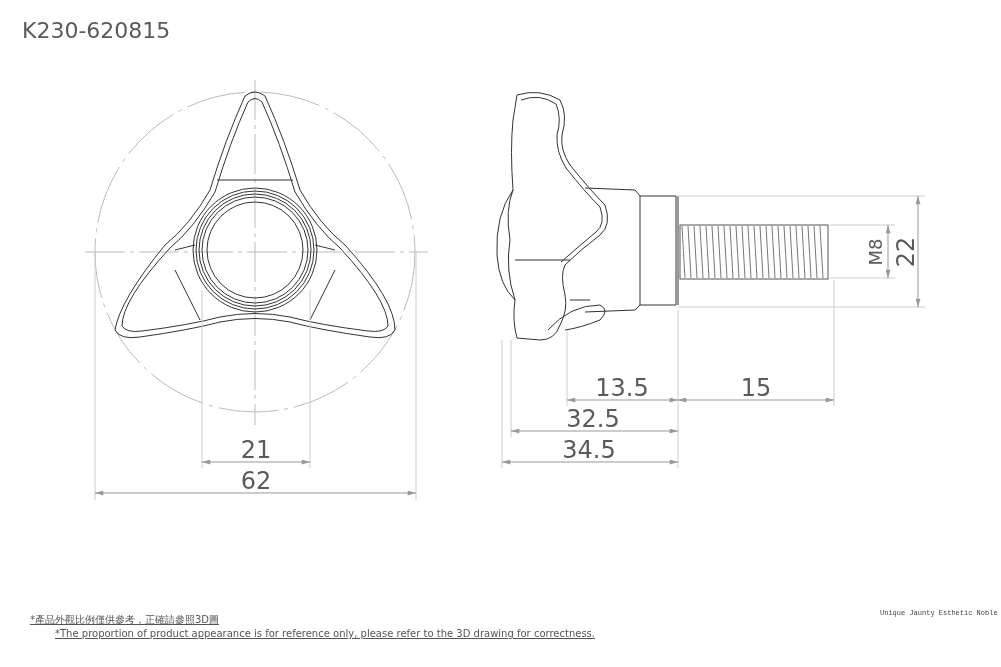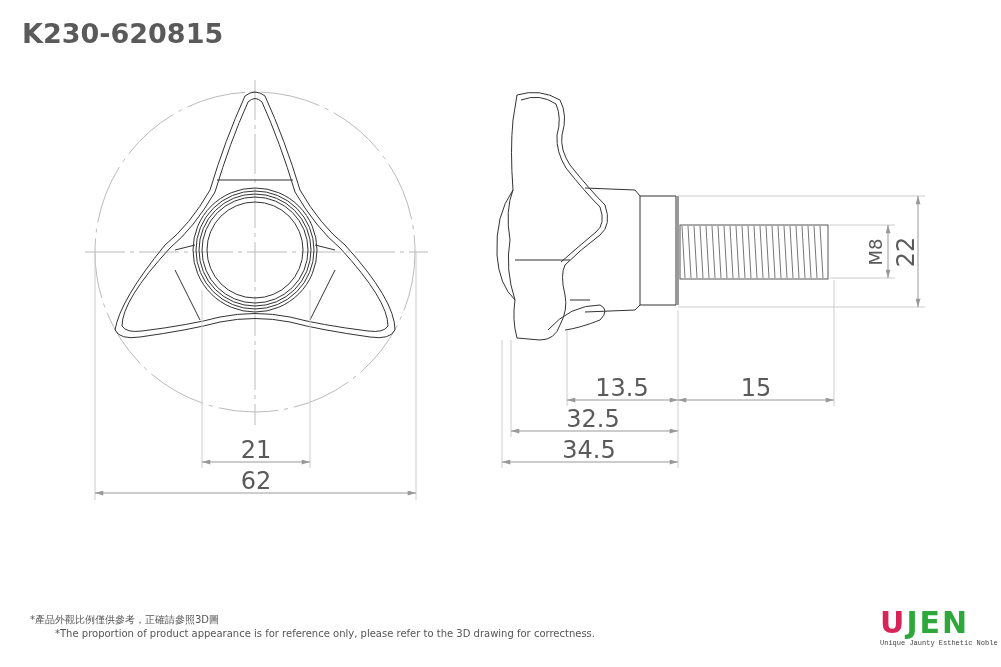--- a/index.html
+++ b/index.html
@@ -1,20 +1,20 @@
 <!DOCTYPE html>
 <html><head>
 <meta charset="utf-8">
 <style>
   html, body { margin: 0; padding: 0; background: #ffffff; }
   body { width: 1001px; height: 667px; position: relative; overflow: hidden; font-family: "DejaVu Sans", sans-serif; }
-  .part-number { position: absolute; left: 22px; top: 18px; font-size: 27px; color: #5a5a5a; letter-spacing: 0px; font-weight: 700; font-family: "DejaVu Sans", sans-serif; }
+  .part-number { position: absolute; left: 22px; top: 18px; font-size: 22px; color: #5a5a5a; letter-spacing: 0px; font-weight: 400; font-family: "DejaVu Sans", sans-serif; }
   svg.drawing { position: absolute; left: 0; top: 0; }
   .dim-text { font-family: "DejaVu Sans", sans-serif; fill: #5a5a5a; font-size: 24px; }
-  .note { position: absolute; left: 30px; font-size: 10px; color: #555; font-family: "DejaVu Sans", sans-serif; }
+  .note { position: absolute; left: 30px; font-size: 10px; color: #555; font-family: "DejaVu Sans", sans-serif; text-decoration: underline; }
   .note-zh { top: 613px; }
   .note-en { top: 628px; margin-left: 25px; }
   .logo { position: absolute; left: 880px; top: 608px; width: 100px; }
   .logo-main { font-family: "DejaVu Sans", sans-serif; font-weight: bold; font-size: 30px; letter-spacing: 2px; line-height: 30px; }
   .logo-u { color: #d9245a; }
   .logo-rest { color: #2ea83a; }
   .logo-tag { font-size: 7px; color: #444; font-family: Liberation Mono, monospace; margin-top: 1px; white-space: nowrap; }
 </style>
 </head>
 <body>
@@ -122,15 +122,14 @@
 
     <line x1="502" y1="462" x2="678" y2="462" stroke="#999" stroke-width="1" marker-start="url(#arrow)" marker-end="url(#arrow)"></line>
     <text class="dim-text" x="589" y="458" text-anchor="middle">34.5</text>
   </g>
 </svg>
 
 <div class="note note-zh">*產品外觀比例僅供參考，正確請參照3D圖</div>
 <div class="note note-en">*The proportion of product appearance is for reference only, please refer to the 3D drawing for correctness.</div>
 
 <div class="logo">
-  <div class="logo-main"><span class="logo-u">U</span><span class="logo-rest">JEN</span></div>
   <div class="logo-tag">Unique Jaunty Esthetic Noble</div>
 </div>
 
 </body></html>

